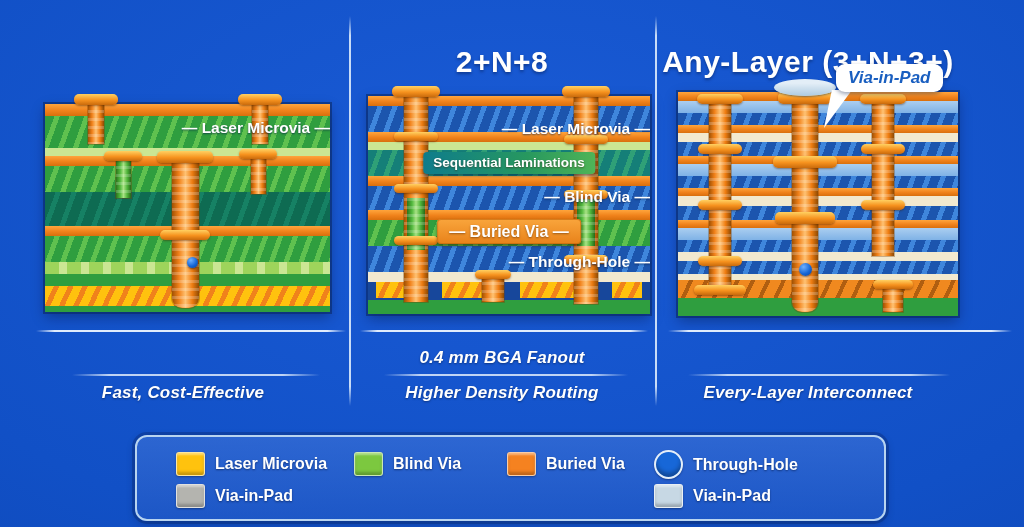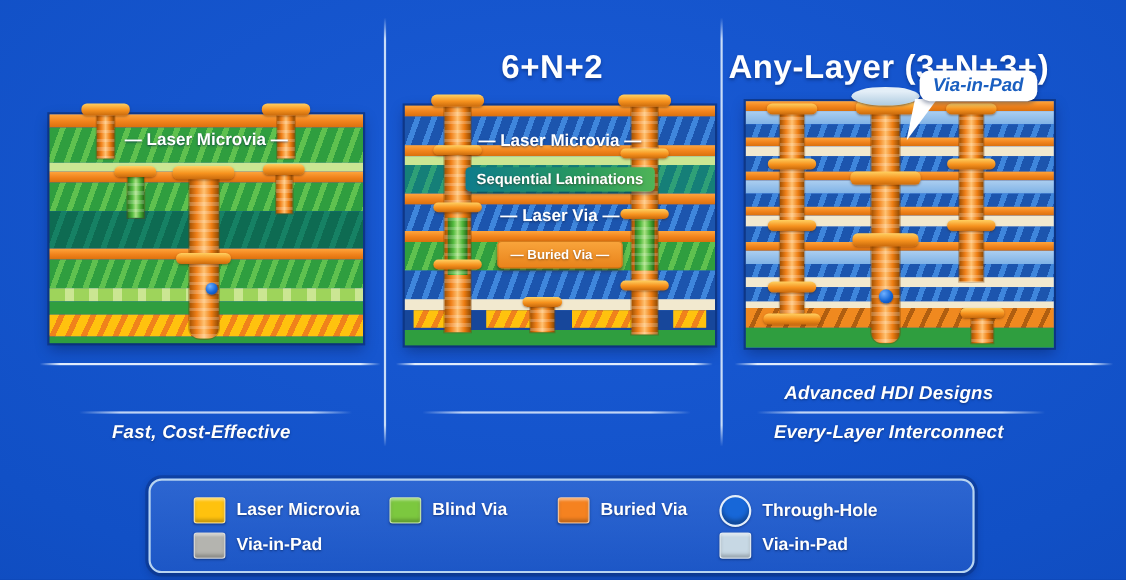--- a/index.html
+++ b/index.html
@@ -36,31 +36,31 @@
   .via-green{position:absolute;z-index:2;}
   .via-cap{position:absolute;z-index:3;border-radius:5px;
     background:linear-gradient(180deg,#FFD061,#F6921E 55%,#C96A0C);
     box-shadow:0 1px 2px rgba(70,30,0,.45);}
   .round-bottom{border-radius:0 0 10px 10px;}
   .th-dot{position:absolute;z-index:4;border-radius:50%;
     background:radial-gradient(circle at 35% 30%,#6FB0FF,#1566D6 55%,#0A3E96);
     box-shadow:0 1px 2px rgba(0,10,40,.5);}
   .lbl{position:absolute;z-index:6;color:#fff;font-weight:700;font-size:15.5px;
     text-shadow:0 1px 2px rgba(5,25,70,.65);white-space:nowrap;}
-  .centered{left:0;right:0;text-align:center;}
+  .centered{left:0;right:0;text-align:right;}
   .arrow{font-weight:700;}
   .badge{position:absolute;z-index:6;color:#fff;font-weight:700;white-space:nowrap;
     text-shadow:0 1px 2px rgba(60,25,0,.5);}
   .th-badge{left:152px;top:141px;height:26px;line-height:26px;padding:0 11px;font-size:15px;border-radius:6px;
     background:linear-gradient(180deg,#F9A63E,#EE7F12);box-shadow:0 2px 3px rgba(60,25,0,.5),inset 0 0 0 1px rgba(190,100,10,.6);}
   .seq-badge{left:50%;transform:translateX(-50%);top:56px;height:22px;line-height:22px;padding:0 10px;
     font-size:13.5px;border-radius:4px;background:linear-gradient(90deg,#0E7C8C,#27985F 60%,#4FB457);
     box-shadow:0 2px 3px rgba(4,30,70,.5);}
   .buried-badge{left:50%;transform:translateX(-50%);top:123px;height:25px;line-height:25px;padding:0 12px;
-    font-size:12px;border-radius:4px;background:linear-gradient(180deg,#F9A53C,#E8821A);
+    font-size:16px;border-radius:4px;background:linear-gradient(180deg,#F9A53C,#E8821A);
     box-shadow:0 2px 3px rgba(60,25,0,.5),inset 0 0 0 1px rgba(190,100,10,.6);}
   .disc{position:absolute;z-index:4;border-radius:50%;
     background:linear-gradient(180deg,#E3EEF7 25%,#AECBE0);box-shadow:0 1px 2px rgba(0,30,80,.45);}
   .callout{position:absolute;z-index:8;background:#fff;border-radius:9px;color:#1A5FC0;
     font-weight:700;font-style:italic;font-size:17px;line-height:26px;padding:1px 12px;
     box-shadow:0 2px 4px rgba(4,25,70,.4);white-space:nowrap;}
   .callout-tail{position:absolute;z-index:7;background:#fff;clip-path:polygon(0 100%,28% 0,100% 0);}
   .r-top,.r-mid{position:absolute;height:2px;}
   .r-top{background:linear-gradient(90deg,rgba(235,244,255,0),rgba(235,244,255,.95) 6%,rgba(235,244,255,.95) 94%,rgba(235,244,255,0));}
   .r-mid{background:linear-gradient(90deg,rgba(235,244,255,0),rgba(235,244,255,.8) 15%,rgba(235,244,255,.8) 85%,rgba(235,244,255,0));top:362px;}
@@ -113,26 +113,27 @@
         <div class="via-cap" style="left: 112px; top: 47px; width: 56px; height: 12px;"></div>
         <div class="via-cap" style="left: 115px; top: 126px; width: 50px; height: 10px;"></div>
         <div class="th-dot" style="left: 141.5px; top: 153px; width: 11px; height: 11px;"></div>
       </div>
     <div class="r-top" style="left:21px;width:310px;top:318px"></div>
     <div class="r-mid" style="left:57px;width:248px"></div>
     <div class="caption c-bot" style="left:0;right:0">Fast, Cost-Effective</div>
   </section>
 
   <section class="panel" style="left:352px;width:300px">
-    <h2 class="ptitle">6+N+2</h2>
+    <h2 class="ptitle">2+N+8</h2>
     <div class="board" id="board2" style="left:16px;top:84px;width:282px;height:218px">
       <div class="lbl centered" style="top:24px">— Laser Microvia —</div>
       <div class="badge seq-badge">Sequential Laminations</div>
-      <div class="lbl centered" style="top:92px">— Laser Via —</div>
+      <div class="lbl centered" style="top:92px">— Blind Via —</div>
       <div class="badge buried-badge">— Buried Via —</div>
+      <div class="lbl centered" style="top:157px">— Through-Hole —</div>
     <div class="layer L-orange" style="top: 0px; height: 10px;"></div>
         <div class="layer L-blueHatch" style="top: 10px; height: 26px;"></div>
         <div class="layer L-orange" style="top: 36px; height: 10px;"></div>
         <div class="layer L-paleGreen" style="top: 46px; height: 8px;"></div>
         <div class="layer L-tealHatch" style="top: 54px; height: 26px;"></div>
         <div class="layer L-orange" style="top: 80px; height: 10px;"></div>
         <div class="layer L-blueHatch" style="top: 90px; height: 24px;"></div>
         <div class="layer L-orange" style="top: 114px; height: 10px;"></div>
         <div class="layer L-greenHatch" style="top: 124px; height: 26px;"></div>
         <div class="layer L-blueHatch" style="top: 150px; height: 26px;"></div>
@@ -152,21 +153,23 @@
         <div class="via-stem" style="left: 206px; top: -2px; width: 24px; height: 210px;"></div>
         <div class="via-green" style="left: 209px; top: 94px; width: 18px; height: 56px;"></div>
         <div class="via-cap" style="left: 194px; top: -10px; width: 48px; height: 11px;"></div>
         <div class="via-cap" style="left: 196px; top: 39px; width: 44px; height: 9px;"></div>
         <div class="via-cap" style="left: 196px; top: 94px; width: 44px; height: 9px;"></div>
         <div class="via-cap" style="left: 196px; top: 159px; width: 44px; height: 9px;"></div>
         <div class="via-stem" style="left: 114px; top: 178px; width: 22px; height: 28px;"></div>
         <div class="via-cap" style="left: 107px; top: 174px; width: 36px; height: 9px;"></div>
       </div>
     <div class="r-top" style="left:8px;width:288px;top:318px"></div>
+    <div class="caption c-top" style="left:0;right:0">0.4 mm BGA Fanout</div>
     <div class="r-mid" style="left:32px;width:244px"></div>
+    <div class="caption c-bot" style="left:0;right:0">Higher Density Routing</div>
   </section>
 
   <section class="panel" style="left:658px;width:354px">
     <h2 class="ptitle" style="width:300px;left:0;right:auto">Any-Layer (3+N+3+)</h2>
     <div class="board" id="board3" style="left:20px;top:80px;width:280px;height:224px">
       <div class="disc" style="left:96px;top:-13px;width:62px;height:17px"></div>
       <div class="callout-tail" style="left:146px;top:-2px;width:28px;height:38px"></div>
       <div class="callout" style="left:158px;top:-28px">Via-in-Pad</div>
     <div class="layer L-orange" style="top: 0px; height: 9px;"></div>
         <div class="layer L-lightBlue" style="top: 9px; height: 12px;"></div>
@@ -200,21 +203,20 @@
         <div class="via-cap" style="left: 97px; top: 120px; width: 60px; height: 12px;"></div>
         <div class="via-stem" style="left: 194px; top: 6px; width: 22px; height: 158px;"></div>
         <div class="via-cap" style="left: 182px; top: 2px; width: 46px; height: 10px;"></div>
         <div class="via-cap" style="left: 183px; top: 52px; width: 44px; height: 10px;"></div>
         <div class="via-cap" style="left: 183px; top: 108px; width: 44px; height: 10px;"></div>
         <div class="via-stem" style="left: 205px; top: 192px; width: 20px; height: 28px;"></div>
         <div class="via-cap" style="left: 195px; top: 188px; width: 40px; height: 9px;"></div>
         <div class="th-dot" style="left: 120.5px; top: 171px; width: 13px; height: 13px;"></div>
       </div>
     <div class="r-top" style="left:10px;width:344px;top:318px"></div>
-    <div class="caption c-top" style="left:0;width:300px">Advanced HDI Designs</div>
     <div class="r-mid" style="left:30px;width:262px"></div>
     <div class="caption c-bot" style="left:0;width:300px">Every-Layer Interconnect</div>
   </section>
 
   <div class="legend">
     <div class="li" style="left:39px;top:15px">
       <span class="sw" style="background: rgb(255, 194, 14);"></span>
       <span class="li-lbl">Laser Microvia</span>
     </div>
     <div class="li" style="left:217px;top:15px">

